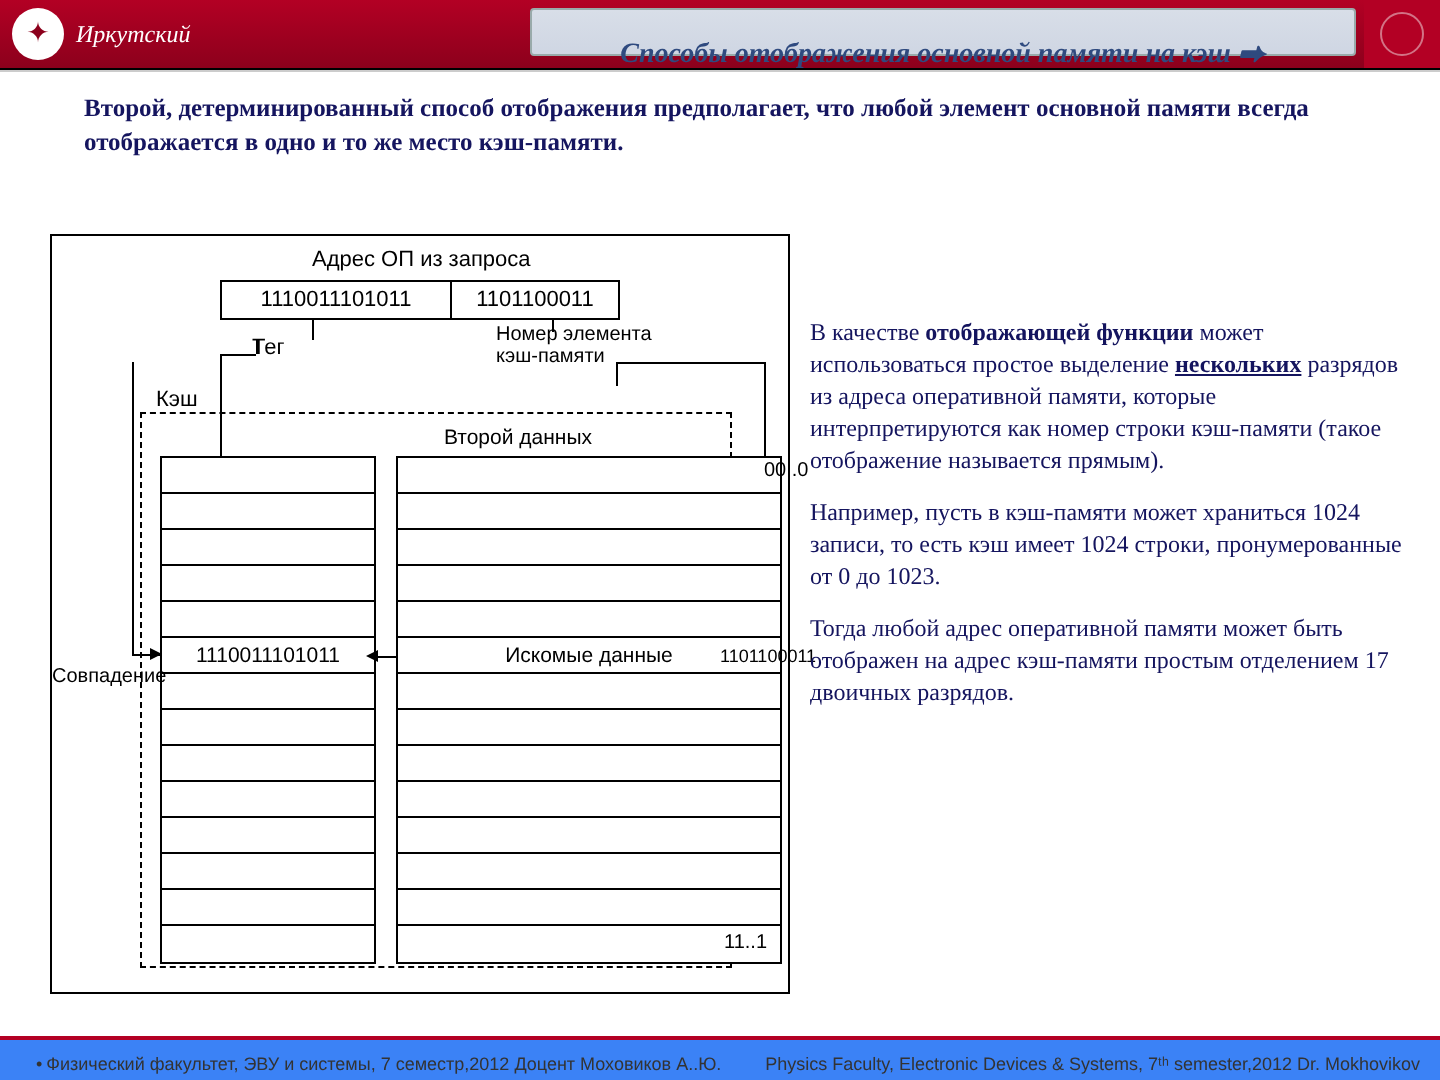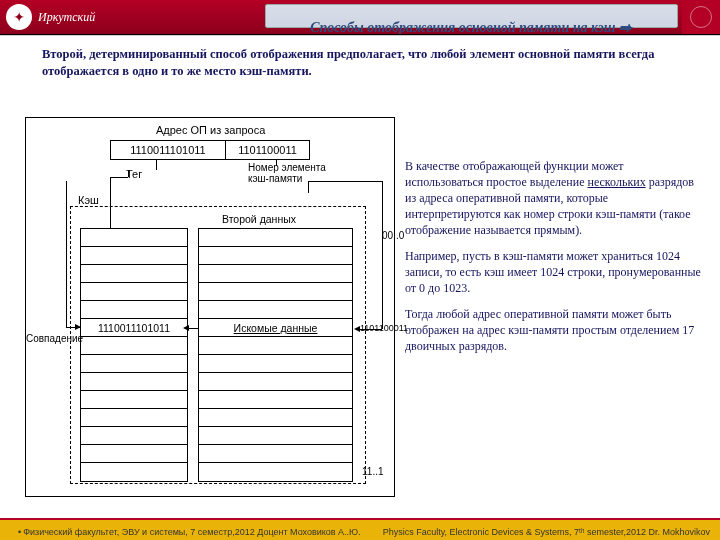--- a/index.html
+++ b/index.html
@@ -27,39 +27,39 @@
   .lbl-teg{top:50px;left:100px;}
   .lbl-nom{top:44px;left:222px;font:10px Arial;line-height:11px;}
   .lbl-cache{top:76px;left:52px;}
   .dash-outer{position:absolute;top:88px;left:44px;width:296px;height:278px;border:1px dashed #000;}
   .tbl{position:absolute;border:1px solid #000;background:#fff;}
   .tbl .row{height:18px;border-bottom:1px solid #000;}
   .tbl .row:last-child{border-bottom:none;}
   .tag-title{top:95px;left:74px;font:10.5px Arial;margin-top:32px;}
   .data-title{top:95px;left:196px;font:10.5px Arial;}
   .tag-tbl{top:110px;left:54px;width:108px;}
-  .data-tbl{top:110px;left:172px;width:155px;text-decoration:underline;}
+  .data-tbl{top:110px;left:172px;width:193px;}
   .cell-txt{font:10.5px Arial;display:flex;align-items:center;justify-content:center;height:100%;}
   .idx00{top:112px;left:336px;font:10px Arial;margin-left:20px;}
   .idx11{top:348px;left:336px;font:10px Arial;}
   .lbl-match{top:215px;left:0px;font:10px Arial;}
   
   .arr{position:absolute;background:#000;}
   .arr-h{height:1px;}
   .arr-v{width:1px;}
   .arr-head{position:absolute;width:0;height:0;}
   .ah-right{border-top:3px solid transparent;border-bottom:3px solid transparent;border-left:6px solid #000;}
   .ah-left{border-top:3px solid transparent;border-bottom:3px solid transparent;border-right:6px solid #000;}
   
   .rcol{position:absolute;top:158px;left:405px;right:18px;font:12px/16px "Times New Roman";color:#14145e;}
   .rcol p{margin-bottom:10px;}
-  .b{font-weight:normal;}
+  .b{font-weight:bold;}
   .u{text-decoration:underline;}
   
-  .footer{position:absolute;bottom:0;left:0;right:0;height:22px;border-top:2px solid #b30024;background:#eab308;}
+  .footer{position:absolute;bottom:0;left:0;right:0;height:22px;border-top:2px solid #b30024;background:#3b82f6;}
   .footer-in{position:absolute;bottom:3px;left:18px;right:10px;font:9px Arial,sans-serif;color:#333;display:flex;justify-content:space-between;}
   .footer-in .bul::before{content:"•";color:#333;margin-right:2px;}
 </style>
 </head>
 <body>
 
 <div class="header">
   <div class="logo">✦</div>
   <div class="uniname">
     <div>Иркутский</div>

